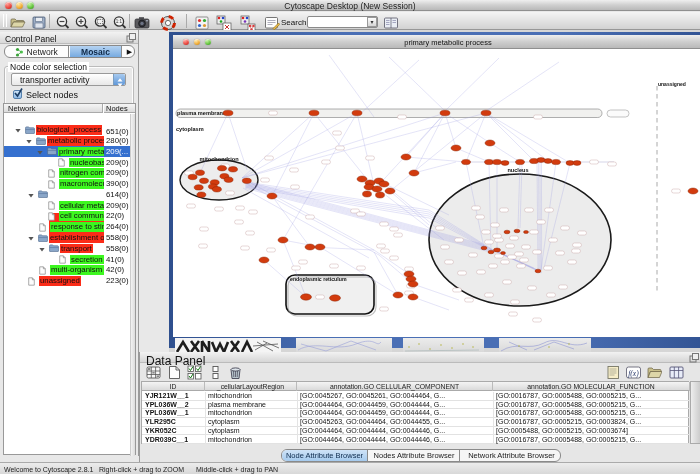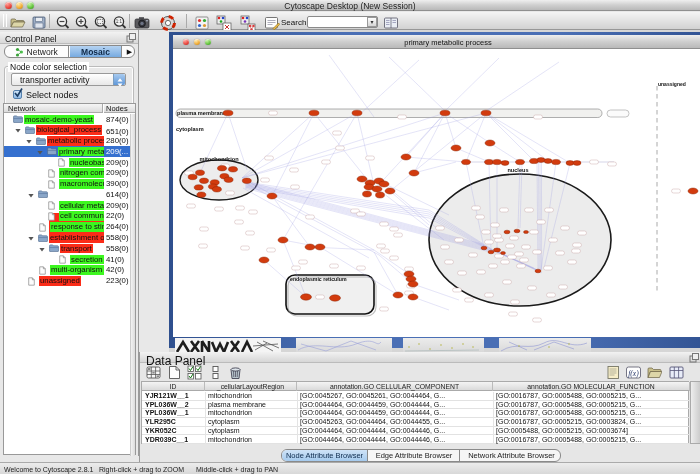--- a/index.html
+++ b/index.html
@@ -130,28 +130,20 @@
           </svg></div>
       </div>
 <div class="abs" style="left:13px;top:60px;width:9px;height:9px;background:linear-gradient(#cfe4f7,#8fbbe8);border:1px solid #5580ad;border-radius:2px;"></div>
 <svg class="abs" style="left:12px;top:56px;" width="13" height="13" viewBox="0 0 13 13">
         <path d="M3 7 L5.5 10 L10 2.5" fill="none" stroke="#1c3e66" stroke-width="1.6"></path>
       </svg>
 <div class="abs" style="left:26px;top:60px;font-size:9px;color:#111;">Select nodes</div>
 <div class="abs" style="left:3px;top:73px;width:133px;height:352px;background:#fff;border:1px solid #999;">
 <div class="abs" style="left:0;top:0;width:99px;height:9px;background:linear-gradient(#f5f5f5,#dcdcdc);border-right:1px solid #aaa;border-bottom:1px solid #aaa;font-size:7.5px;color:#111;padding-left:4px;line-height:9px;">Network</div>
 <div class="abs" style="left:100px;top:0;width:31px;height:9px;background:linear-gradient(#f5f5f5,#dcdcdc);border-bottom:1px solid #aaa;font-size:7.5px;color:#111;padding-left:2px;line-height:9px;">Nodes</div>
-<div class="abs" style="left:0;top:10.0px;width:131px;height:10.77px;background:transparent;">
-<div class="abs" style="left:9px;top:1px;line-height:0;"><svg width="10" height="8" viewBox="0 0 11 9">
-              <path d="M0.5 8 L0.5 2 Q0.5 1 1.5 1 L4 1 L5 2 L9.5 2 Q10.5 2 10.5 3 L10.5 8 Q10.5 8.5 10 8.5 L1 8.5 Q0.5 8.5 0.5 8 Z" fill="#8aa6c8" stroke="#4c688e" stroke-width=".7"></path>
-              <path d="M0.5 4 L10.5 4" stroke="#44618a" stroke-width=".5"></path>
-            </svg></div>
-<div class="abs" style="left:20px;top:0.5px;max-width:80px;overflow:hidden;background:#3df71f;font-size:7.8px;color:#111;line-height:9.5px;padding:0 1px;white-space:nowrap;">mosaic-demo-yeast</div>
-<div class="abs" style="left:102px;top:0.5px;font-size:7.8px;color:#111;line-height:9.5px;">874(0)</div>
-</div>
 <div class="abs" style="left:0;top:20.8px;width:131px;height:10.77px;background:transparent;">
 <svg class="abs" style="left:11px;top:3.5px;" width="6" height="5" viewBox="0 0 8 6">
             <path d="M0.5 1 L7.5 1 L4 5.5 Z" fill="#555"></path>
           </svg>
 <div class="abs" style="left:21px;top:1px;line-height:0;"><svg width="10" height="8" viewBox="0 0 11 9">
               <path d="M0.5 8 L0.5 2 Q0.5 1 1.5 1 L4 1 L5 2 L9.5 2 Q10.5 2 10.5 3 L10.5 8 Q10.5 8.5 10 8.5 L1 8.5 Q0.5 8.5 0.5 8 Z" fill="#8aa6c8" stroke="#4c688e" stroke-width=".7"></path>
               <path d="M0.5 4 L10.5 4" stroke="#44618a" stroke-width=".5"></path>
             </svg></div>
 <div class="abs" style="left:32px;top:0.5px;max-width:68px;overflow:hidden;background:#fb2c18;font-size:7.8px;color:#111;line-height:9.5px;padding:0 1px;white-space:nowrap;">biological_process</div>
 <div class="abs" style="left:102px;top:2px;font-size:7.8px;color:#111;line-height:9.5px;">651(0)</div>
@@ -702,21 +694,21 @@
 <div class="abs" style="left:158px;top:0;font-size:7px;color:#111;line-height:8.7px;white-space:nowrap;overflow:hidden;width:192px;">[GO:0044464, GO:0044444, GO:0044446, G...</div>
 <div class="abs" style="left:354px;top:0;font-size:7px;color:#111;line-height:8.7px;white-space:nowrap;overflow:hidden;width:192px;">[GO:0016787, GO:0005488, GO:0005215, G...</div>
 </div>
 <div class="abs" style="left:63px;top:10px;width:1px;height:52px;background:#e4e4e4;"></div>
 <div class="abs" style="left:155px;top:10px;width:1px;height:52px;background:#e4e4e4;"></div>
 <div class="abs" style="left:351px;top:10px;width:1px;height:52px;background:#e4e4e4;"></div>
 </div>
 <div class="abs" style="left:550px;top:29px;width:11px;height:63px;background:linear-gradient(90deg,#eee,#ccc);border:1px solid #aaa;"></div>
 <div class="abs" style="left:141px;top:97px;width:280px;height:13px;border:1px solid #8a8a8a;border-radius:6px;background:#f6f6f6;overflow:hidden;">
         <div class="abs" style="left:0;top:0;width:86px;height:13px;background:linear-gradient(#cfe3f7,#9ec6ec);border-right:1px solid #8a8a8a;font-size:7.5px;color:#0f2c4e;text-align:center;line-height:12px;">Node Attribute Browser</div>
-        <div class="abs" style="left:87px;top:0;width:91px;height:13px;border-right:1px solid #8a8a8a;font-size:7.5px;color:#222;text-align:center;line-height:12px;">Edge Attribute Browser</div>
+        <div class="abs" style="left:87px;top:0;width:91px;height:13px;border-right:1px solid #8a8a8a;font-size:7.5px;color:#222;text-align:center;line-height:12px;">Nodes Attribute Browser</div>
         <div class="abs" style="left:179px;top:0;width:101px;height:13px;font-size:7.5px;color:#222;text-align:center;line-height:12px;">Network Attribute Browser</div>
       </div>
 </div>
 <div class="abs" style="left:0;top:462px;width:700px;height:12px;background:linear-gradient(#ececec,#d8d8d8);border-top:1px solid #aaa;">
       <div class="abs" style="left:4px;top:2.5px;font-size:7px;color:#222;white-space:nowrap;">Welcome to Cytoscape 2.8.1</div>
       <div class="abs" style="left:99px;top:2.5px;font-size:7px;color:#222;white-space:nowrap;">Right-click + drag to ZOOM</div>
       <div class="abs" style="left:196px;top:2.5px;font-size:7px;color:#222;white-space:nowrap;">Middle-click + drag to PAN</div>
     </div>
 </div>
 </body></html>

